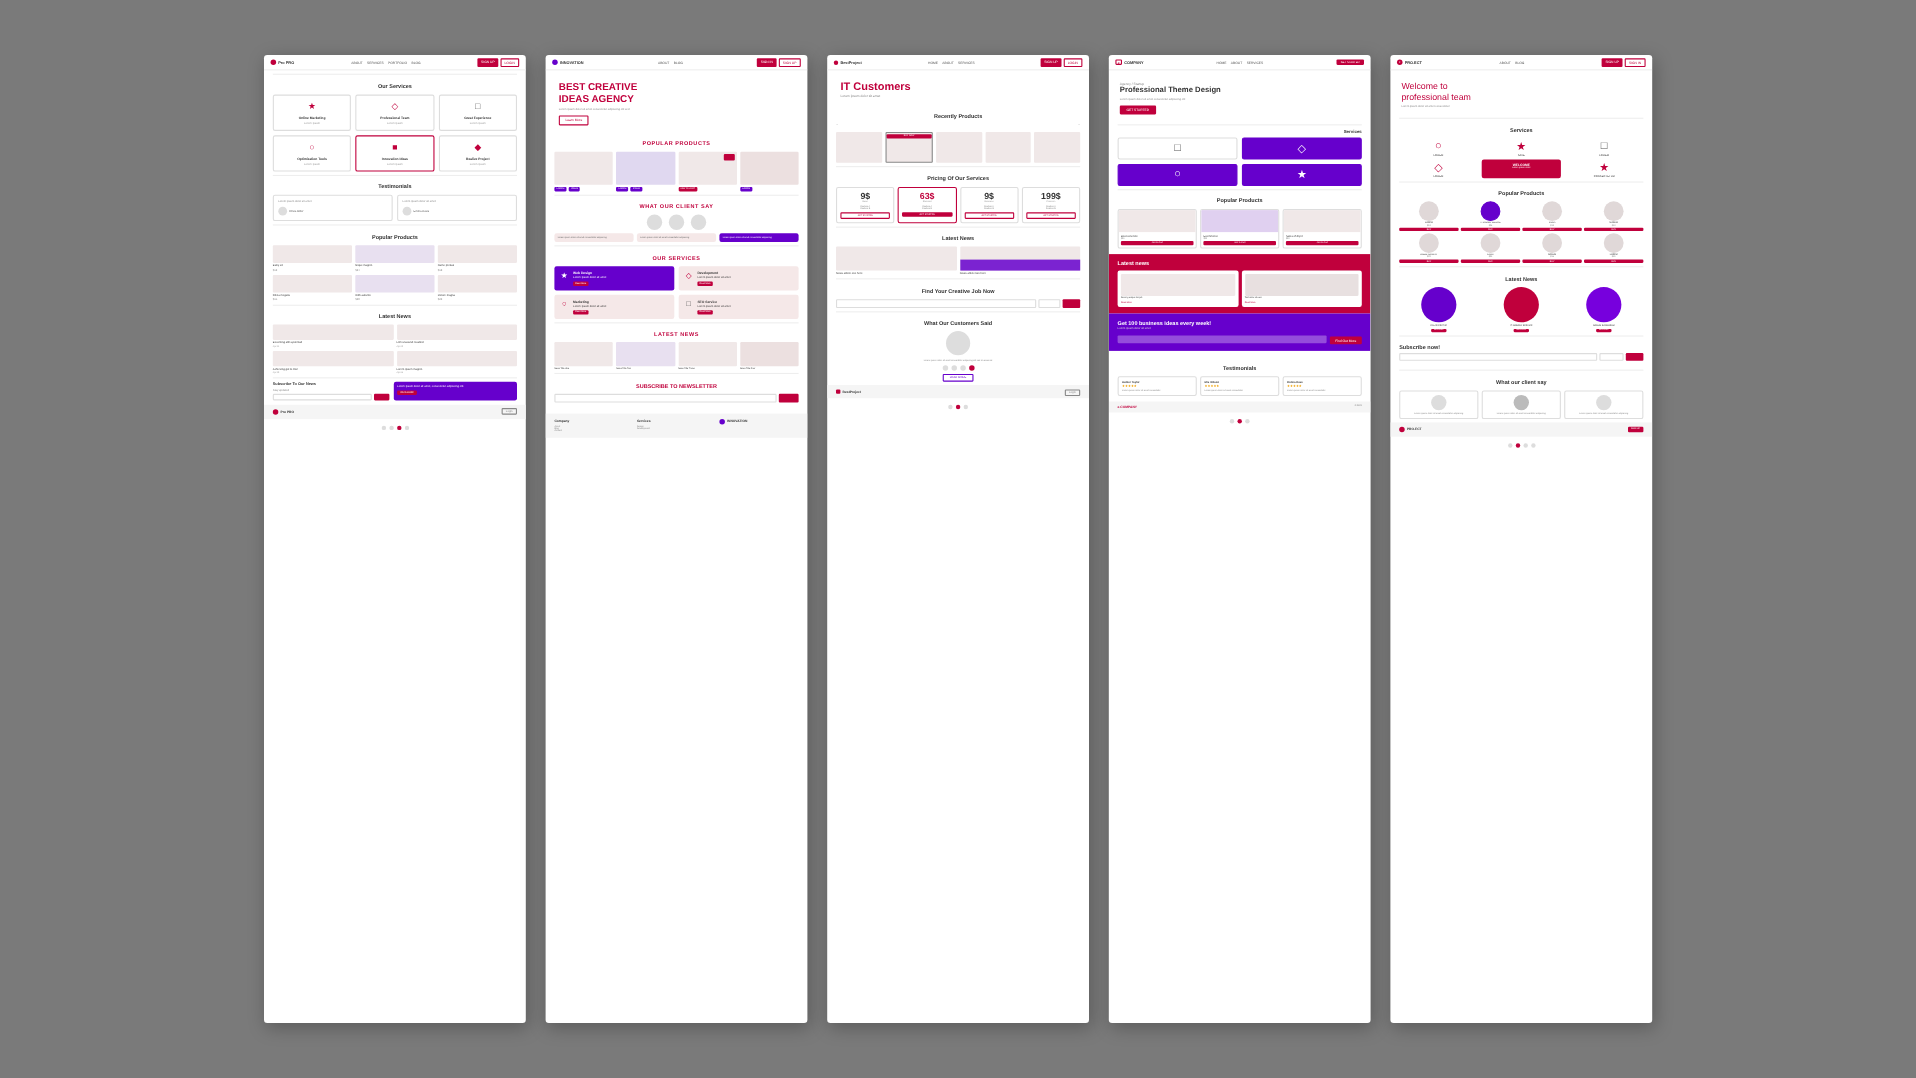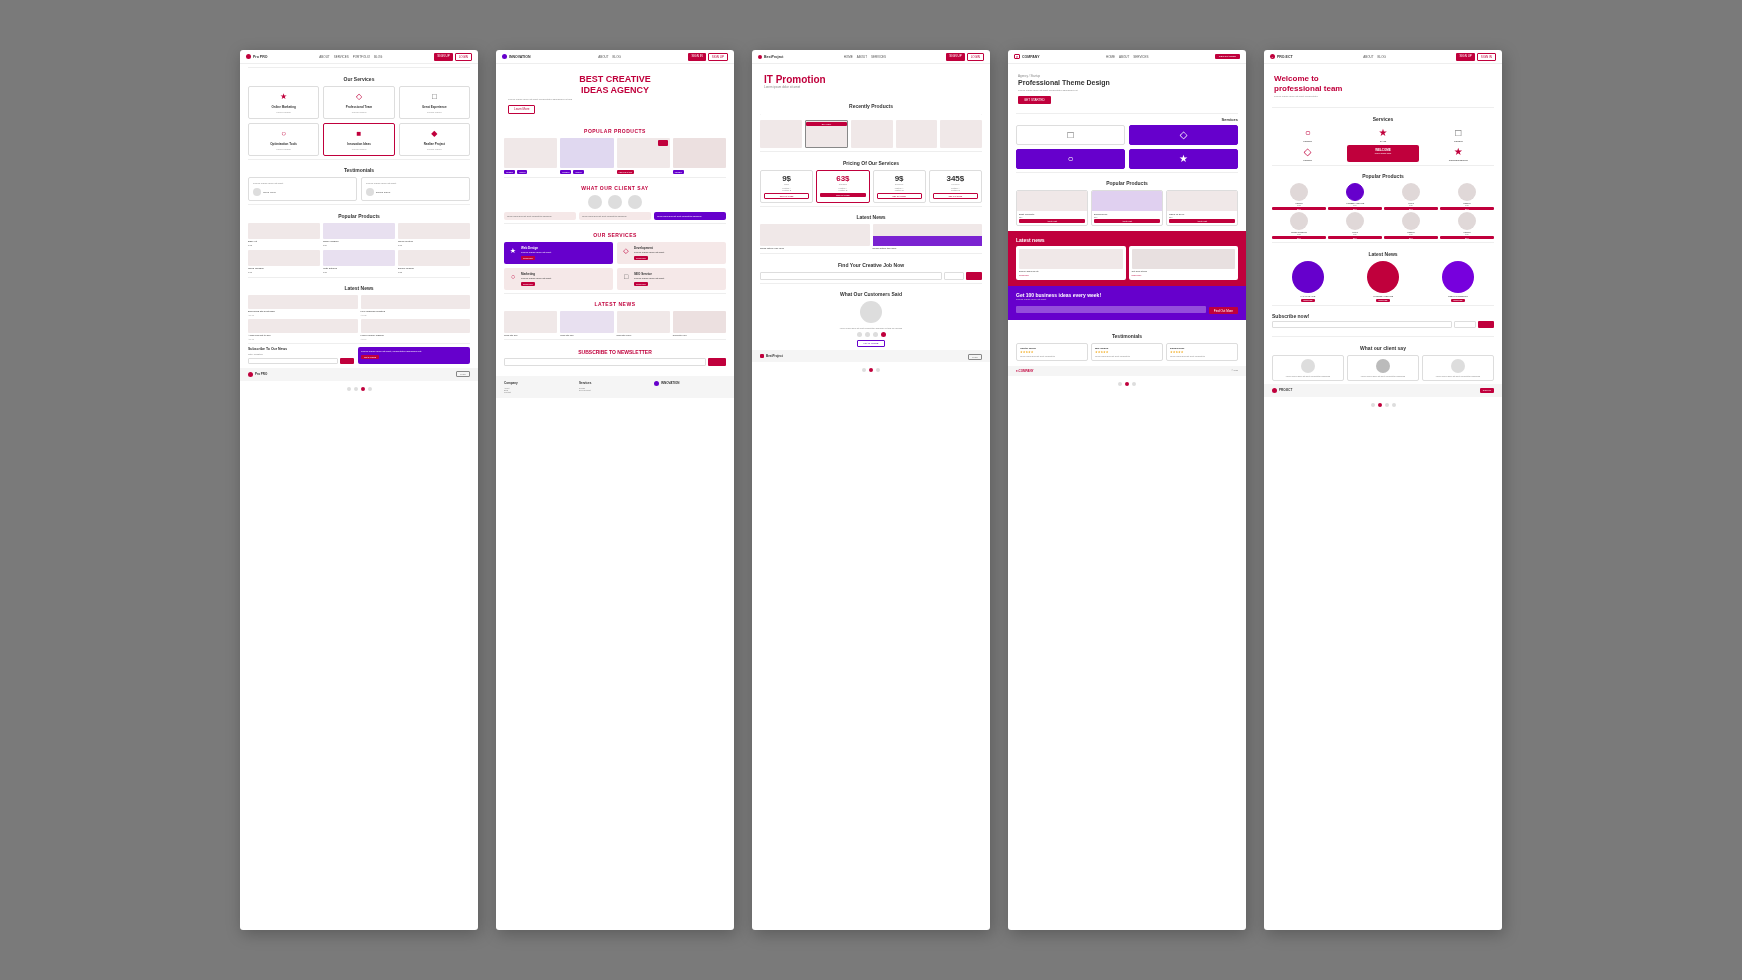--- a/index.html
+++ b/index.html
@@ -281,21 +281,20 @@
     
     .hero-2 {
       padding: 10px 12px 6px;
     }
     .hero-2 h1 {
       font-size: 9px;
       color: #c0003c;
       font-weight: 900;
       text-transform: uppercase;
       line-height: 1.2;
-      text-align: center;
     }
     .hero-2 p {
       font-size: 2.5px;
       color: #888;
       margin-top: 2px;
     }
     .learn-btn {
       margin-top: 4px;
       display: inline-block;
       font-size: 3px;
@@ -842,21 +841,21 @@
       margin-top: 1px;
     }
 
     
     .hero-5 {
       padding: 10px 10px 6px;
     }
     .hero-5 h1 {
       font-size: 8px;
       color: #c0003c;
-      font-weight: 700;
+      font-weight: 400;
       line-height: 1.2;
     }
     .hero-5 p {
       font-size: 2.5px;
       color: #888;
       margin-top: 2px;
     }
 
     .services-5 {
       padding: 0 8px;
@@ -1437,21 +1436,21 @@
           <span class="nav-link">ABOUT</span>
           <span class="nav-link">SERVICES</span>
         </div>
         <div class="nav-btn">
           <span class="btn-fill">SIGN UP</span>
           <span class="btn-outline">LOGIN</span>
         </div>
       </div>
 
       <div class="hero-3">
-        <h1>IT Promotion</h1>
+        <h1>IT Customers</h1>
         <div class="sub">Lorem ipsum dolor sit amet</div>
       </div>
 
       <div class="recently-products">
         <div class="section-title">Recently Products</div>
         <div style="font-size:2px;color:#888;padding:0 0 2px;display:flex;justify-content:space-between;">
           <span>←</span>
           <span>→</span>
         </div>
         <div class="rp-main">
@@ -1482,21 +1481,21 @@
             <div class="price-features">Feature A<br>Feature B</div>
             <div class="price-btn">GET STARTED</div>
           </div>
           <div class="price-card">
             <div class="price-amount">9$</div>
             <div class="price-label">Business</div>
             <div class="price-features">Feature A<br>Feature B</div>
             <div class="price-btn outline">GET STARTED</div>
           </div>
           <div class="price-card">
-            <div class="price-amount">345$</div>
+            <div class="price-amount">199$</div>
             <div class="price-label">Premium</div>
             <div class="price-features">Feature A<br>Feature B</div>
             <div class="price-btn outline">GET STARTED</div>
           </div>
         </div>
       </div>
 
       <div class="divider"></div>
 
       <div class="news-section-3">

